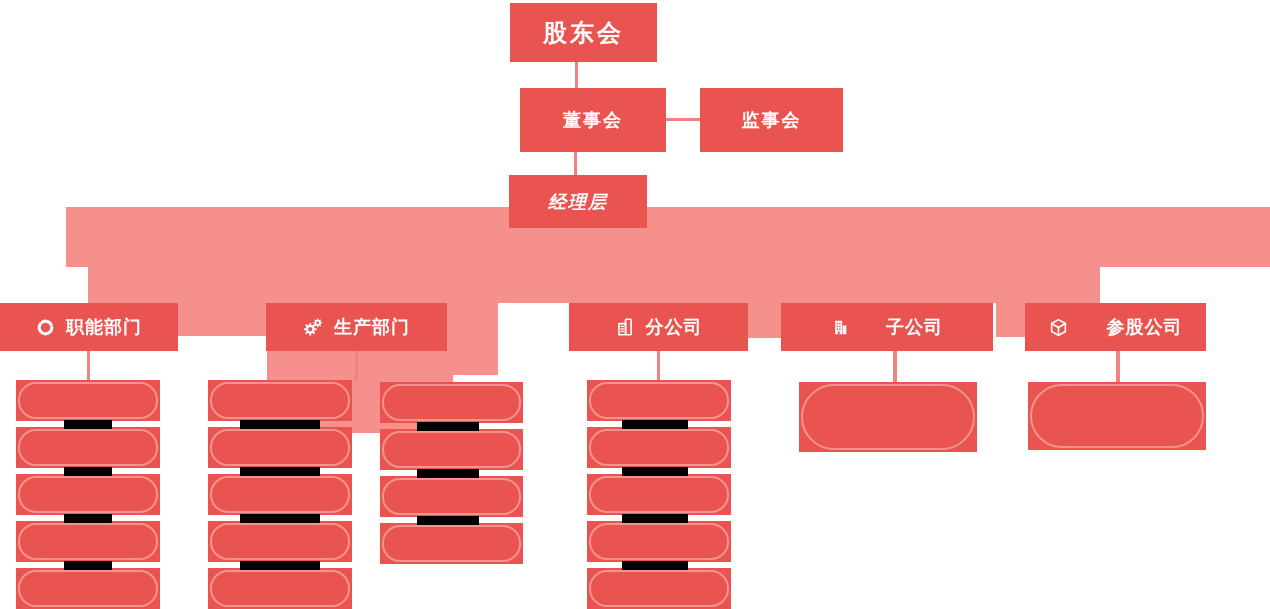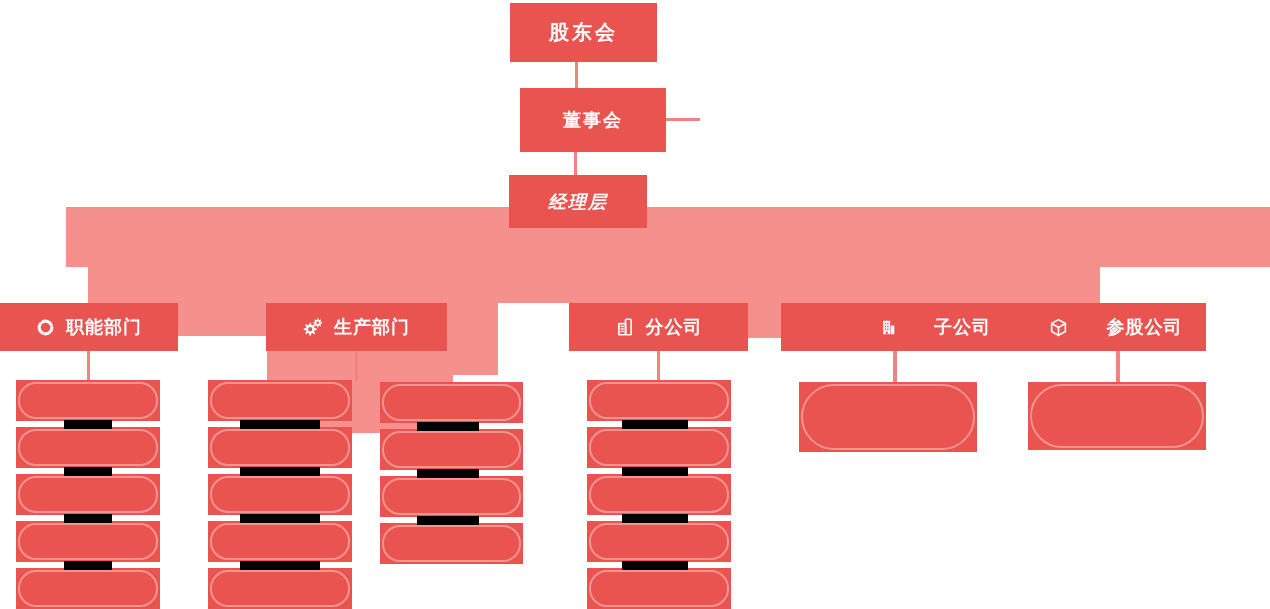--- a/index.html
+++ b/index.html
@@ -17,21 +17,21 @@
   }
   .abs{position:absolute;}
   
   .band{background:var(--band-pink);z-index:1;}
   
   .node{
     background:var(--box-red);color:var(--text-white);
     display:flex;align-items:center;justify-content:center;
     font-weight:bold;z-index:3;
   }
-  .node-lg{font-size:20px;letter-spacing:3px;}
+  .node-lg{font-size:24px;letter-spacing:3px;}
   .node-md{font-size:18px;letter-spacing:2px;}
   
   .dept-header{
     background:var(--box-red);color:var(--text-white);
     display:flex;align-items:center;justify-content:center;
     font-weight:bold;font-size:18px;letter-spacing:1px;z-index:3;
   }
   .dept-header .icon{display:flex;align-items:center;margin-right:11px;}
   .dept-header.gap-wide .icon{margin-right:36px;}
   
@@ -57,20 +57,23 @@
 
   <div class="abs node node-lg" style="left:510px;top:3px;width:147px;height:59px;">
     <span>股东会</span>
   </div>
   <div class="abs cline" style="left:575px;top:62px;width:3px;height:26px;"></div>
 
   <div class="abs node node-md" style="left:500px;top:88px;width:146px;height:64px;margin-left:20px;">
     <span>董事会</span>
   </div>
   <div class="abs cline" style="left:646px;top:118px;width:54px;height:3px;"></div>
+  <div class="abs node node-md" style="left:700px;top:88px;width:143px;height:64px;">
+    <span>监事会</span>
+  </div>
 
   <div class="abs cline" style="left:574px;top:152px;width:3px;height:23px;"></div>
   <div class="abs node node-md" style="left:509px;top:175px;width:138px;height:53px;font-style:italic;">
     <span>经理层</span>
   </div>
 
   <div class="abs dept-header" style="left:0px;top:303px;width:178px;height:48px;">
     <span class="icon">
       <svg viewBox="0 0 36 36" width="19" height="19" fill="none" stroke="#ffffff" stroke-width="6" stroke-linecap="round">
         <path d="M 30 18 A 12 12 0 0 1 17 30"></path>
@@ -119,21 +122,21 @@
         <g stroke-width="2.4">
             <path d="M10 17 L16 17"></path>
             <path d="M10 21.5 L16 21.5"></path>
             <path d="M10 26 L16 26"></path>
           </g>
       </svg>
     </span>
     <span>分公司</span>
   </div>
 
-  <div class="abs dept-header gap-wide" style="left:781px;top:303px;width:212px;height:48px;padding-left:48px;">
+  <div class="abs dept-header gap-wide" style="left:781px;top:303px;width:212px;height:48px;">
     <span class="icon">
       <svg viewBox="0 0 36 36" width="19" height="19">
         <rect x="8" y="5" width="13" height="26" rx="1" fill="#ffffff"></rect>
         <rect x="22" y="14" width="7" height="17" rx="1" fill="#ffffff"></rect>
         <g fill="#e95450">
           <rect x="11" y="9" width="2.6" height="3"></rect>
             <rect x="15.5" y="9" width="2.6" height="3"></rect>
           <rect x="11" y="14.5" width="2.6" height="3"></rect>
             <rect x="15.5" y="14.5" width="2.6" height="3"></rect>
           <rect x="11" y="20" width="2.6" height="3"></rect>

